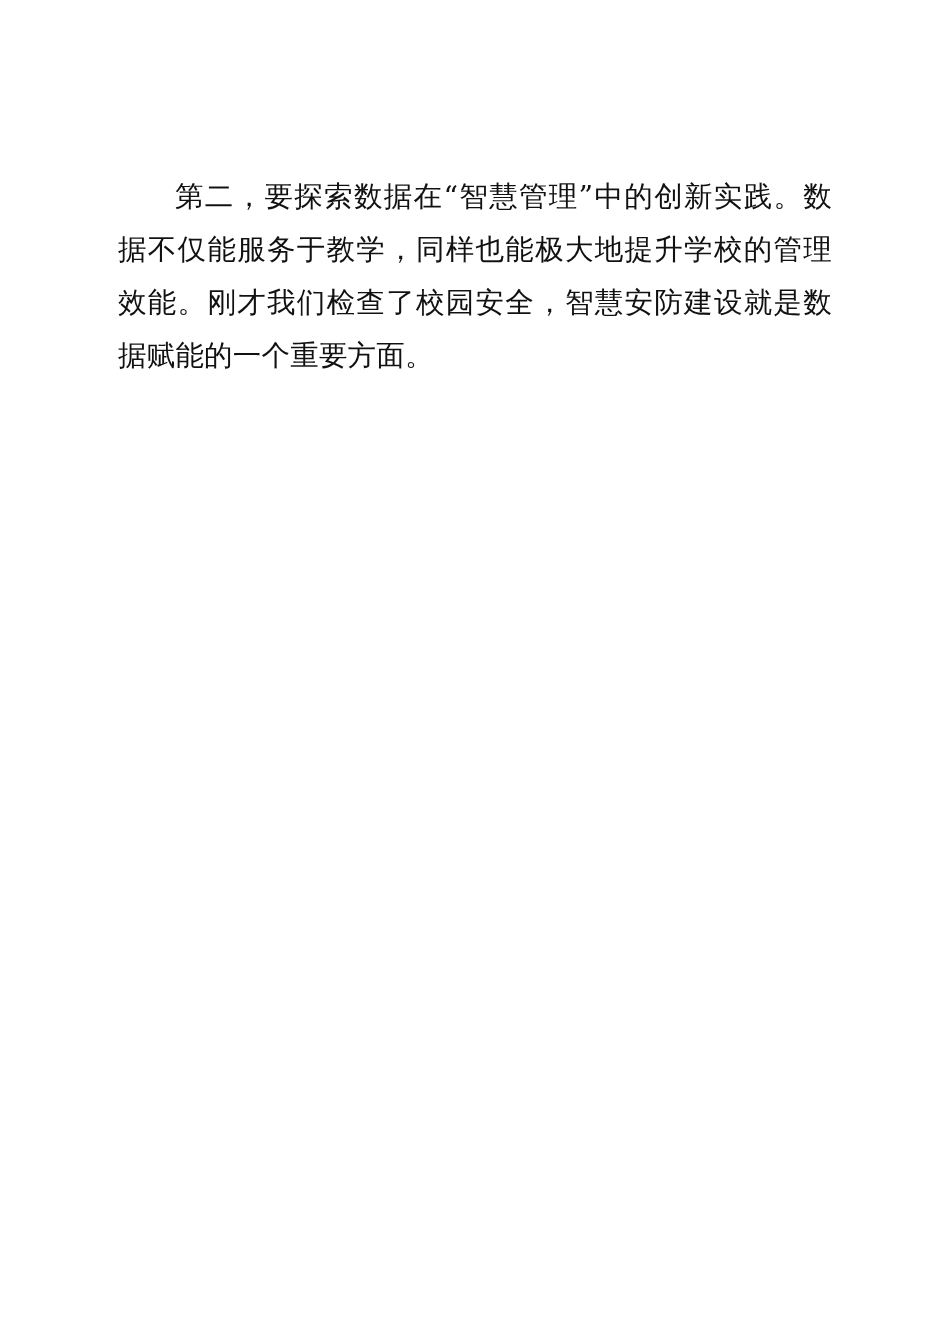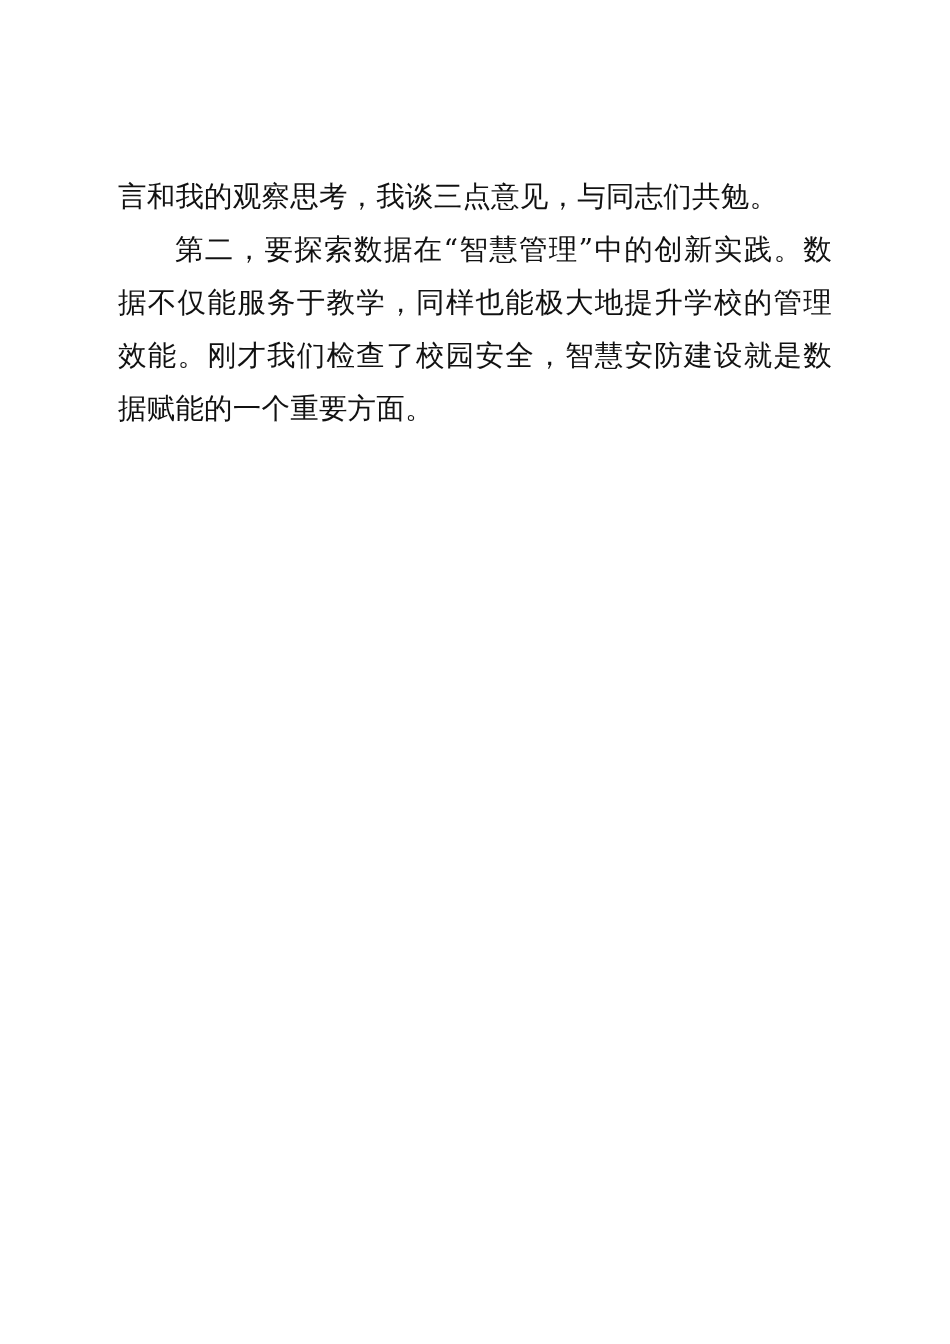--- a/index.html
+++ b/index.html
@@ -41,16 +41,15 @@
     text-indent: 2em;
     font-weight: bold;
     letter-spacing: 0.5px;
   }
 </style>
 </head>
 <body>
 
 <div class="page">
   <div class="doc-body">
-    <p class="plain">言和我的观察思考，我谈三点意见，与同志们共勉。</p>
     <p class="indent">第二，要探索数据在“智慧管理”中的创新实践。数据不仅能服务于教学，同样也能极大地提升学校的管理效能。刚才我们检查了校园安全，智慧安防建设就是数据赋能的一个重要方面。</p>
   </div>
 </div>
 
 </body></html>

